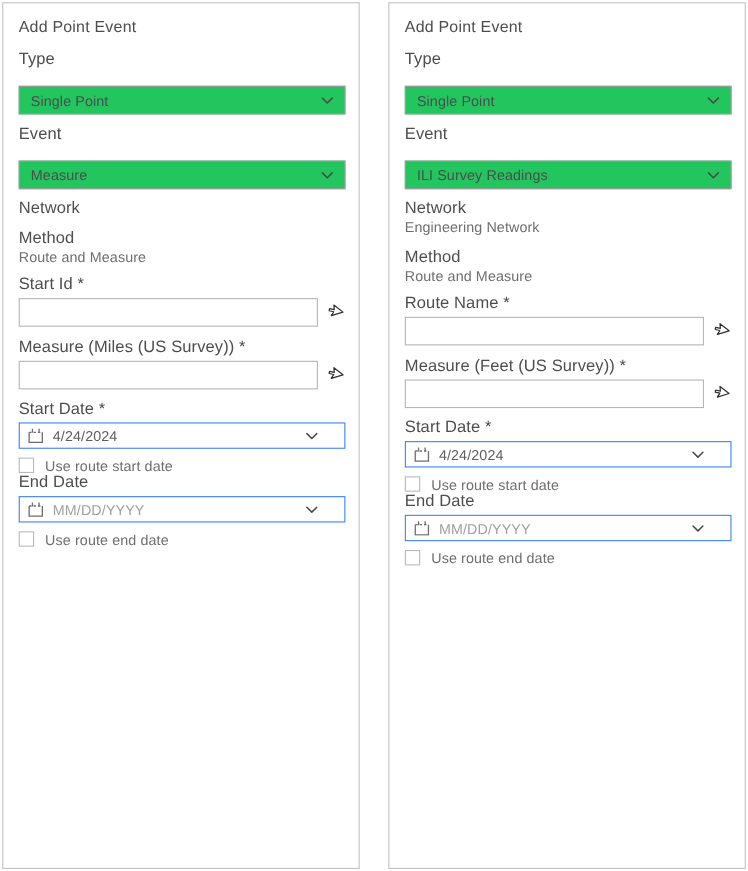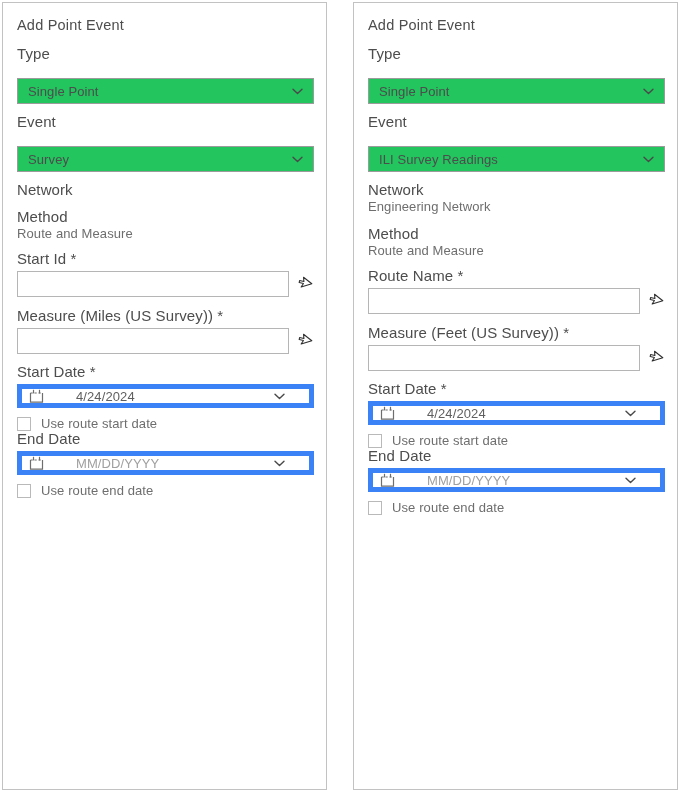--- a/index.html
+++ b/index.html
@@ -84,40 +84,38 @@
     align-items: center;
     justify-content: center;
     cursor: pointer;
     background: transparent;
     border: none;
     padding: 0;
   }
   .date-box {
     margin-top: 4px;
     height: 24px;
-    border: 5px solid #3b82f6;
+    border: 1px solid #3b82f6;
     background: #fff;
     display: flex;
     align-items: center;
     padding: 0 24px 0 7px;
     cursor: pointer;
-    gap: 24px;
   }
   .date-box .date-text {
     font-size: 13px;
     color: #5f5f5f;
     letter-spacing: 0.1px;
     margin-left: 8px;
     flex: 1;
   }
   .date-box .date-text.placeholder { color: #a0a0a0; }
   .checkbox-row {
     margin-top: 8px;
     display: flex;
-    align-items: center;
   }
   .checkbox-box {
     width: 14px;
     height: 14px;
     border: 1px solid #b9b9b9;
     background: #fff;
     cursor: pointer;
     flex: none;
   }
   .checkbox-label {
@@ -158,21 +156,21 @@
       <span class="select-text">Single Point</span>
       <span class="icon">
           <svg width="11" height="7" viewBox="0 0 11 7">
             <use href="#chevron-down"></use>
           </svg>
         </span>
     </div>
 
     <div class="field-label mt-10">Event</div>
     <div class="select-box">
-      <span class="select-text">Survey</span>
+      <span class="select-text">Measure</span>
       <span class="icon">
           <svg width="11" height="7" viewBox="0 0 11 7">
             <use href="#chevron-down"></use>
           </svg>
         </span>
     </div>
 
     <div class="field-label mt-10">Network</div>
 
     <div class="field-label mt-11">Method</div>

